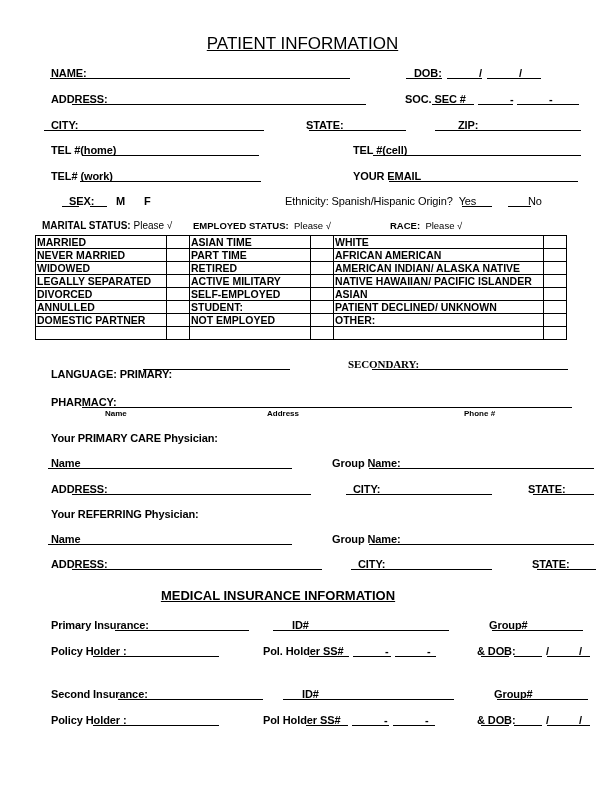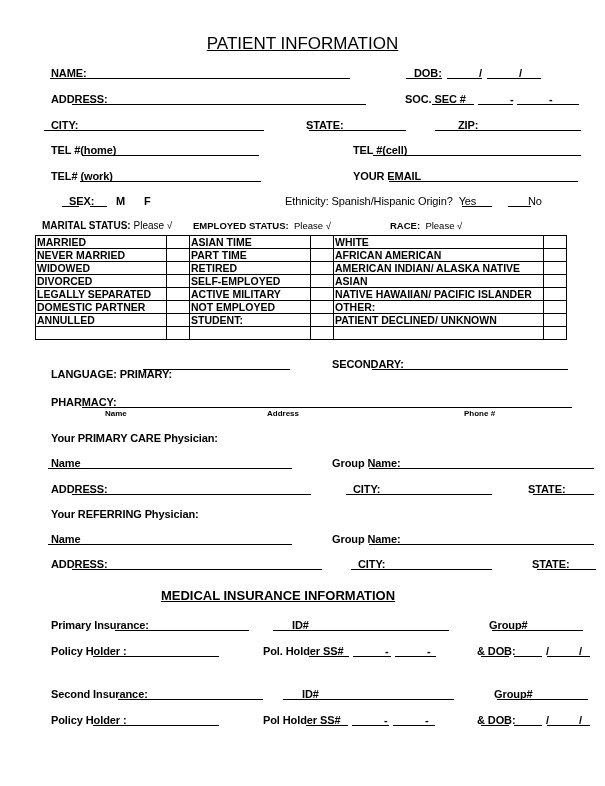--- a/index.html
+++ b/index.html
@@ -97,65 +97,65 @@
     </tr>
     <tr>
       <td>WIDOWED</td>
         <td></td>
       <td>RETIRED</td>
         <td></td>
       <td>AMERICAN INDIAN/ ALASKA NATIVE</td>
         <td></td>
     </tr>
     <tr>
+      <td>LEGALLY SEPARATED</td>
+        <td></td>
+      <td>ACTIVE MILITARY</td>
+        <td></td>
+      <td>NATIVE HAWAIIAN/ PACIFIC ISLANDER</td>
+        <td></td>
+    </tr>
+    <tr>
       <td>DIVORCED</td>
         <td></td>
       <td>SELF-EMPLOYED</td>
         <td></td>
       <td>ASIAN</td>
         <td></td>
     </tr>
     <tr>
-      <td>LEGALLY SEPARATED</td>
-        <td></td>
-      <td>ACTIVE MILITARY</td>
-        <td></td>
-      <td>NATIVE HAWAIIAN/ PACIFIC ISLANDER</td>
+      <td>ANNULLED</td>
+        <td></td>
+      <td>STUDENT:</td>
+        <td></td>
+      <td>PATIENT DECLINED/ UNKNOWN</td>
         <td></td>
     </tr>
     <tr>
       <td>DOMESTIC PARTNER</td>
         <td></td>
       <td>NOT EMPLOYED</td>
         <td></td>
       <td>OTHER:</td>
-        <td></td>
-    </tr>
-    <tr>
-      <td>ANNULLED</td>
-        <td></td>
-      <td>STUDENT:</td>
-        <td></td>
-      <td>PATIENT DECLINED/ UNKNOWN</td>
         <td></td>
     </tr>
     <tr>
       <td></td>
         <td></td>
       <td></td>
         <td></td>
       <td></td>
         <td></td>
     </tr>
   </tbody>
 </table>
 
 <div class="abs t" style="left:15px;top:368px;">LANGUAGE: PRIMARY:</div>
 <div class="line field" style="left:143px;top:355px;width:147px;height:14px;"></div>
-<div class="abs t" style="left:296px;top:358px;">SECONDARY:</div>
+<div class="abs t" style="left:312px;top:358px;font-family:Liberation Serif, serif;">SECONDARY:</div>
 <div class="line field" style="left:372px;top:355px;width:196px;height:14px;"></div>
 
 <div class="abs t" style="left:15px;top:396px;">PHARMACY:</div>
 <div class="line field" style="left:82px;top:393px;width:490px;height:14px;"></div>
 <div class="abs sub" style="left:105px;top:409px;">Name</div>
 <div class="abs sub" style="left:267px;top:409px;">Address</div>
 <div class="abs sub" style="left:464px;top:409px;">Phone #</div>
 
 <div class="abs t" style="left:15px;top:432px;">Your PRIMARY CARE Physician:</div>
 <div class="abs t" style="left:15px;top:457px;">Name</div>

